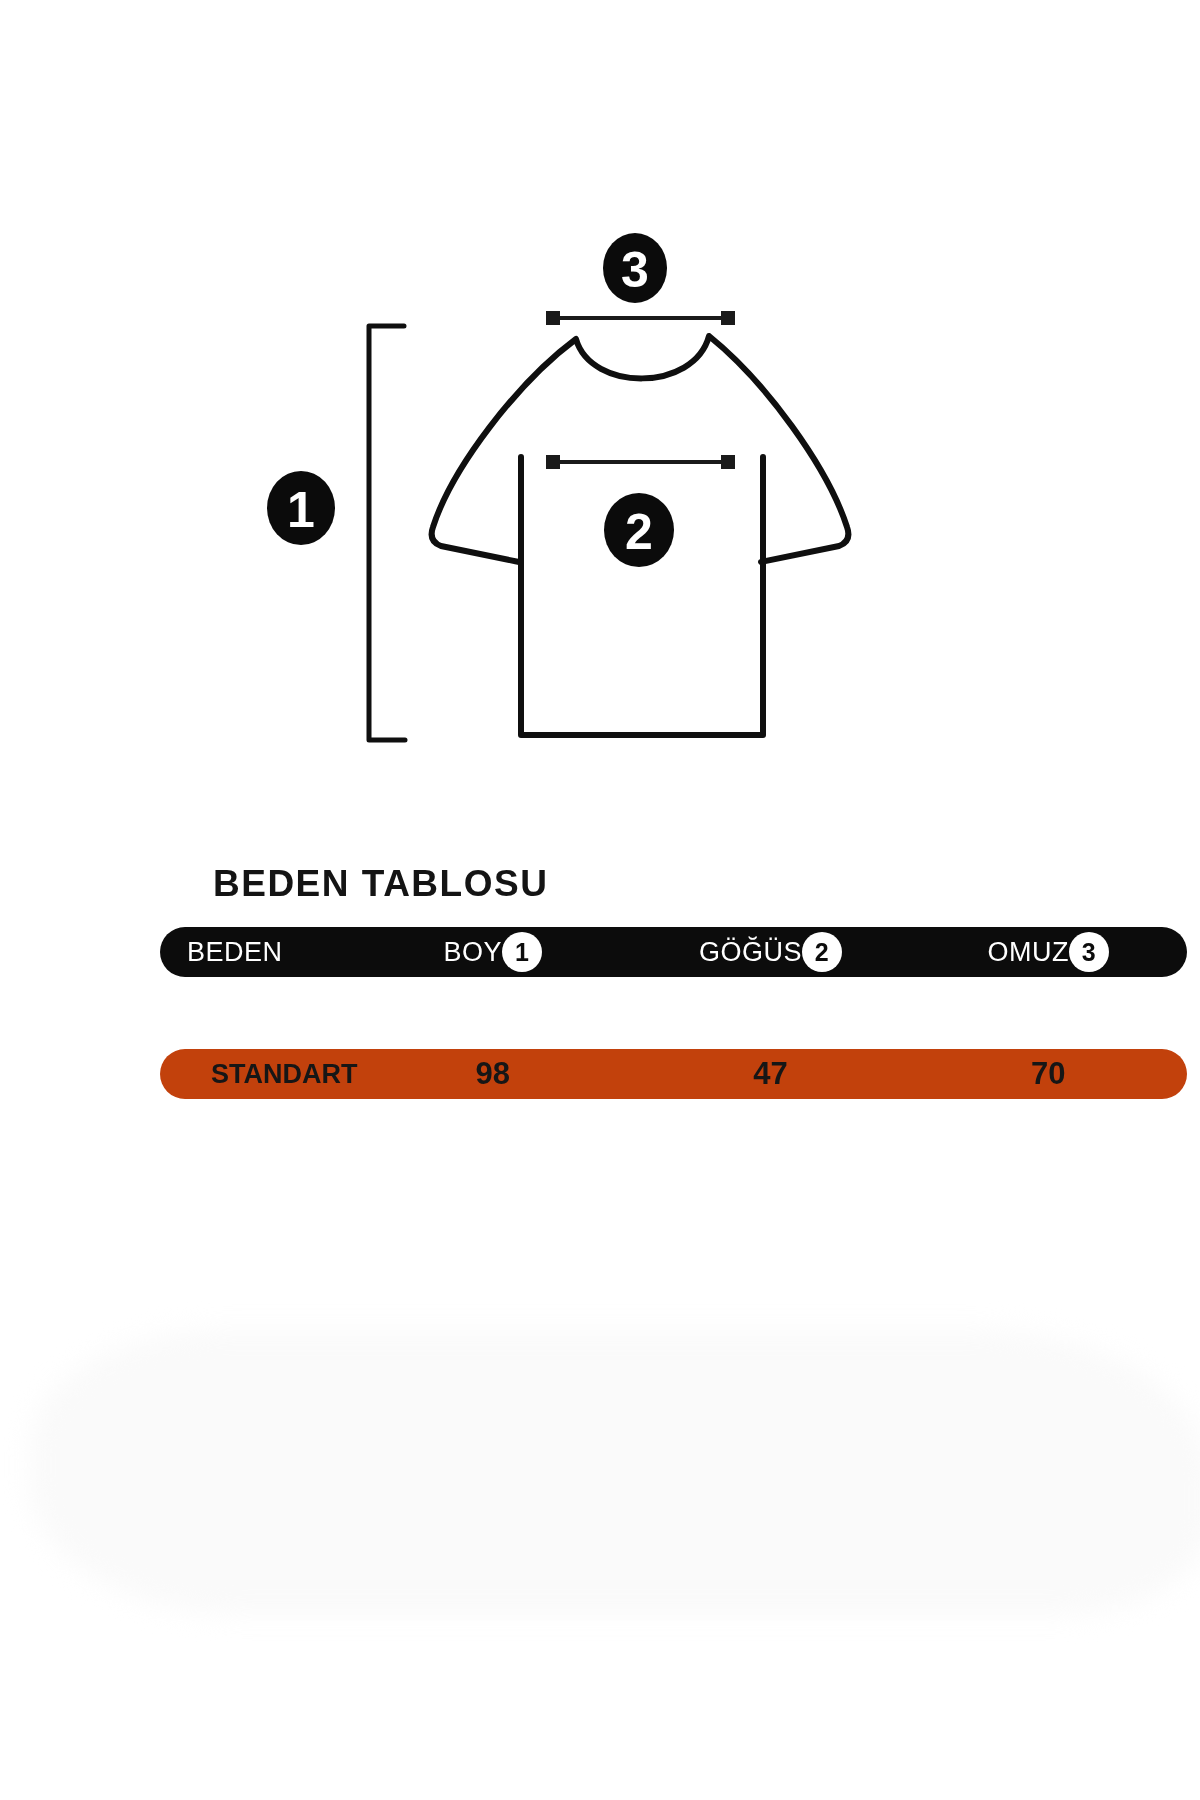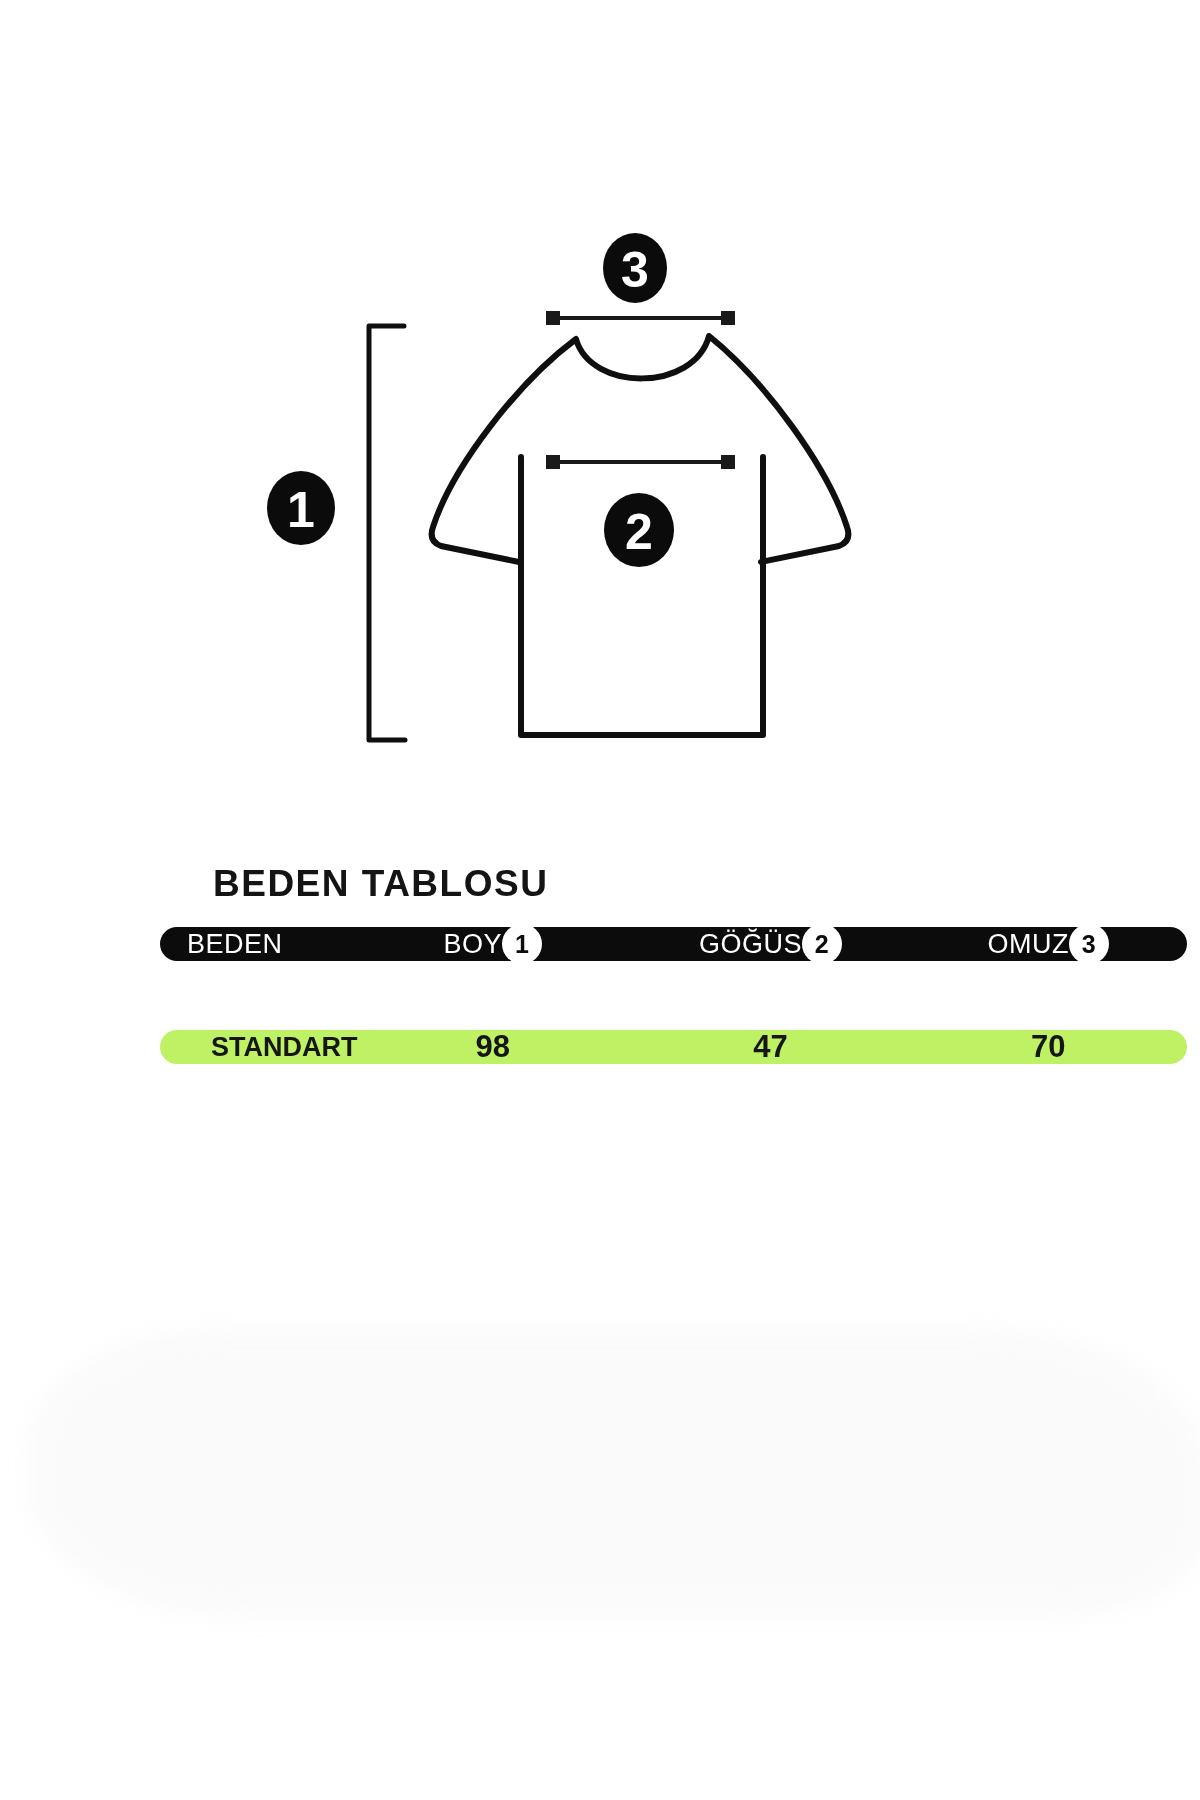--- a/index.html
+++ b/index.html
@@ -19,21 +19,21 @@
   .sw5{stroke-width:5px;}
   .mline{stroke:#1a1a1a;stroke-width:4px;}
   .msq{fill:#1a1a1a;}
   .badge-big{fill:#0b0b0b;}
   .badge-big-num{fill:#ffffff;font-weight:bold;font-size:50px;text-anchor:middle;dominant-baseline:central;font-family:"Liberation Sans",sans-serif;}
   .chart-title{
     position:absolute;left:177px;top:863px;
     font-size:37px;font-weight:bold;letter-spacing:1.5px;color:#141414;margin-left:36px;
   }
   .bar{
-    position:absolute;left:160px;width:1027px;height:34px;border-radius:25px;
+    position:absolute;left:160px;width:1027px;height:50px;border-radius:25px;
     display:flex;align-items:center;box-sizing:border-box;
   }
   .bar--header{top:927px;color:#ffffff;font-size:27px;letter-spacing:0.5px;}
   .bar--row{top:1030px;font-weight:bold;color:#161616;}
   .cell-label{width:194px;box-sizing:border-box;}
   .bar--header .cell-label{padding-left:27px;}
   .bar--row .cell-label{padding-left:51px;font-size:27px;}
   .cell-val{flex:1;display:flex;justify-content:center;align-items:center;}
   .bar--row .cell-val{font-size:31px;}
   .hbadge{
@@ -98,18 +98,18 @@
   <div class="cell-val">
     <span>GÖĞÜS</span>
     <span class="hbadge">2</span>
   </div>
   <div class="cell-val">
     <span>OMUZ</span>
     <span class="hbadge">3</span>
   </div>
 </div>
 
-<div class="bar bar--row" id="data-row" style="background: #bef264;">
+<div class="bar bar--row" id="data-row" style="background: #c2410c; margin-top: 19px;">
   <div class="cell-label">STANDART</div>
   <div class="cell-val">98</div>
   <div class="cell-val">47</div>
   <div class="cell-val">70</div>
 </div>
 
 </body></html>

